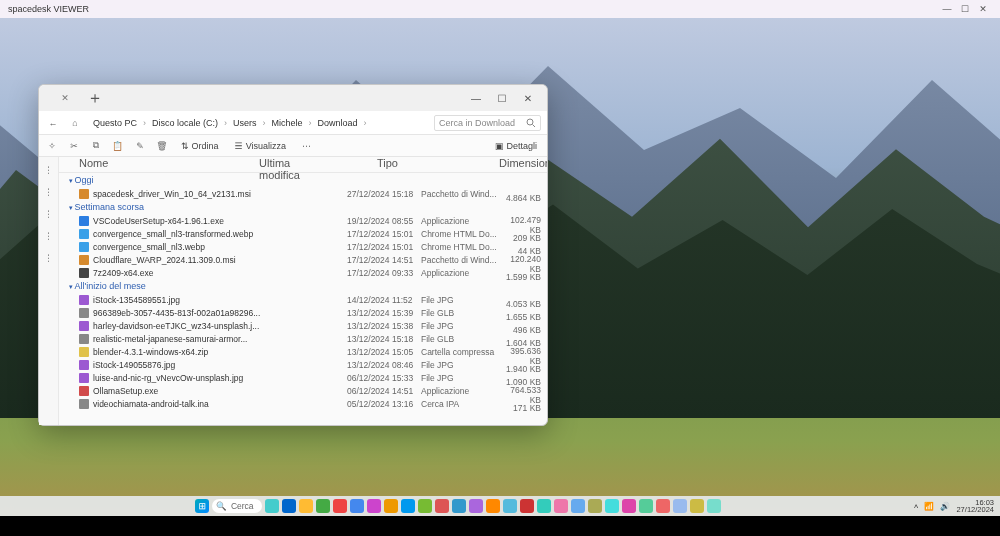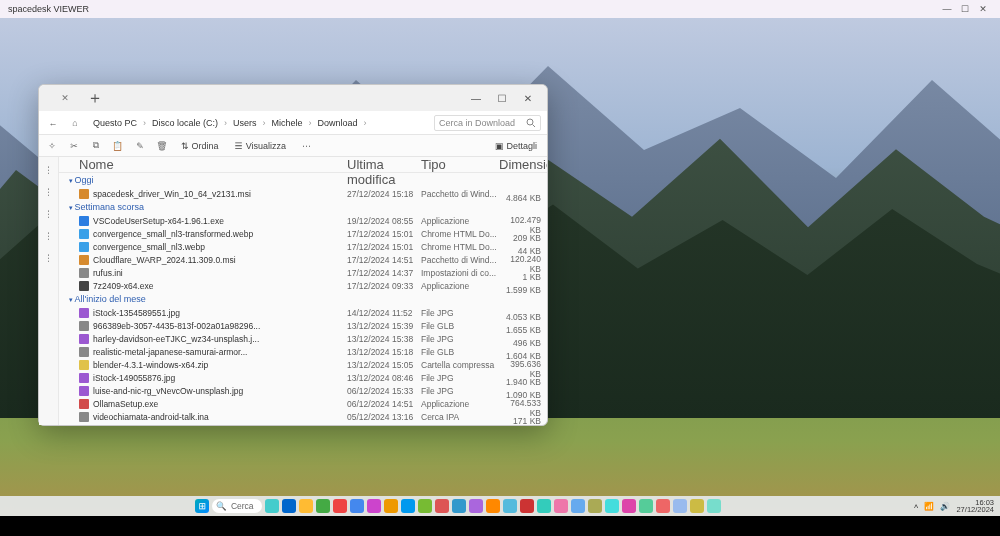--- a/index.html
+++ b/index.html
@@ -37,21 +37,21 @@
 .toolbar { height: 22px; display: flex; align-items: center; gap: 8px; padding: 0 6px; font-size: 9px; color: #444; background: #fbfbfb; border-bottom: 1px solid #e5e5e5; }
 .toolbar .tb-item { display: flex; align-items: center; gap: 3px; cursor: pointer; padding: 2px 4px; }
 .toolbar .tb-right { margin-left: auto; display: flex; gap: 6px; }
 .tb-ico-sm { width: 14px; height: 14px; display:inline-flex; align-items:center; justify-content:center; color:#666; }
 
 .body { flex: 1; display: flex; overflow: hidden; }
 .sidebar-rail { width: 20px; background: #f7f7f7; border-right: 1px solid #e8e8e8; display: flex; flex-direction: column; align-items: center; gap: 12px; padding-top: 8px; }
 .sidebar-rail span { font-size: 9px; color: #666; }
 
 .filepane { flex: 1; display: flex; flex-direction: column; overflow: hidden; }
-.colhead { height: 16px; display: flex; font-size: 13px; color: #555; border-bottom: 1px solid #e8e8e8; padding-left: 20px; }
+.colhead { height: 16px; display: flex; font-size: 11px; color: #555; border-bottom: 1px solid #e8e8e8; padding-left: 20px; gap: 44px; }
 .col-name { flex: 1; }
 .col-mod { width: 74px; }
 .col-type { width: 78px; }
 .col-size { width: 48px; text-align: right; padding-right: 6px; }
 
 .rows { flex: 1; overflow-y: auto; font-size: 8.5px; color: #333; }
 .group { padding: 2px 0 2px 10px; color: #2f5fb0; font-size: 9px; cursor: pointer; }
 .group::before { content: "▾ "; font-size: 7px; color: #2f5fb0; }
 .row { display: flex; align-items: center; height: 13px; padding-left: 20px; cursor: pointer; }
 .row .fico { width: 10px; height: 10px; margin-right: 4px; border-radius: 1px; }
@@ -188,27 +188,20 @@
               <span class="fmod">17/12/2024 15:01</span>
               <span class="ftype">Chrome HTML Do...</span>
               <span class="fsize">44 KB</span>
             </div>
             <div class="row">
               <span class="fico" style="background:#d68a2e"></span>
               <span class="fname">Cloudflare_WARP_2024.11.309.0.msi</span>
               <span class="fmod">17/12/2024 14:51</span>
               <span class="ftype">Pacchetto di Wind...</span>
               <span class="fsize">120.240 KB</span>
-            </div>
-            <div class="row">
-              <span class="fico" style="background:#888"></span>
-              <span class="fname">rufus.ini</span>
-              <span class="fmod">17/12/2024 14:37</span>
-              <span class="ftype">Impostazioni di co...</span>
-              <span class="fsize">1 KB</span>
             </div>
             <div class="row">
               <span class="fico" style="background:#444"></span>
               <span class="fname">7z2409-x64.exe</span>
               <span class="fmod">17/12/2024 09:33</span>
               <span class="ftype">Applicazione</span>
               <span class="fsize">1.599 KB</span>
             </div>
             <div class="group">All'inizio del mese</div>
             <div class="row">

